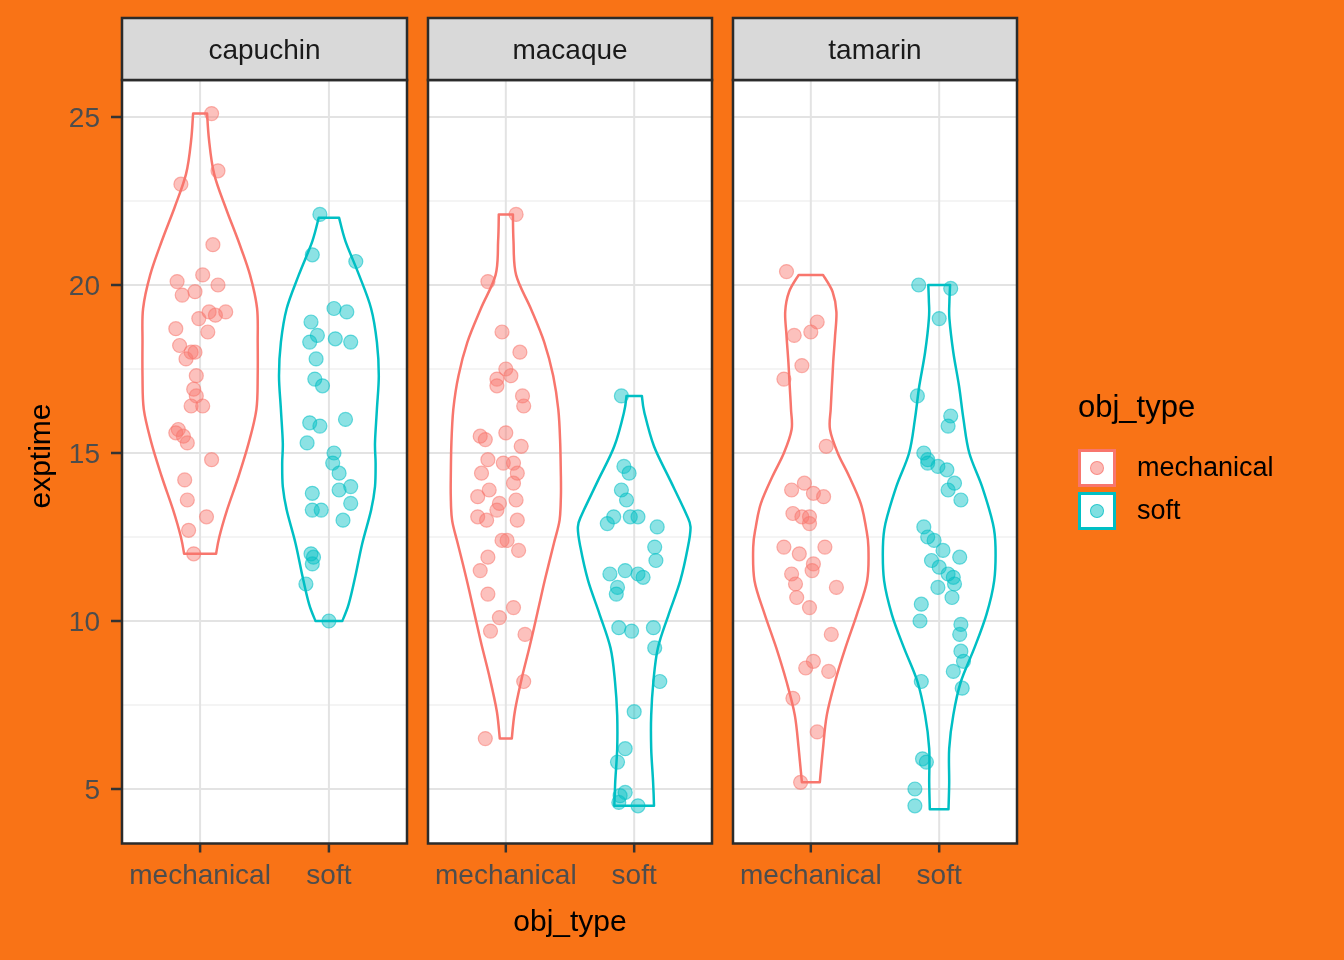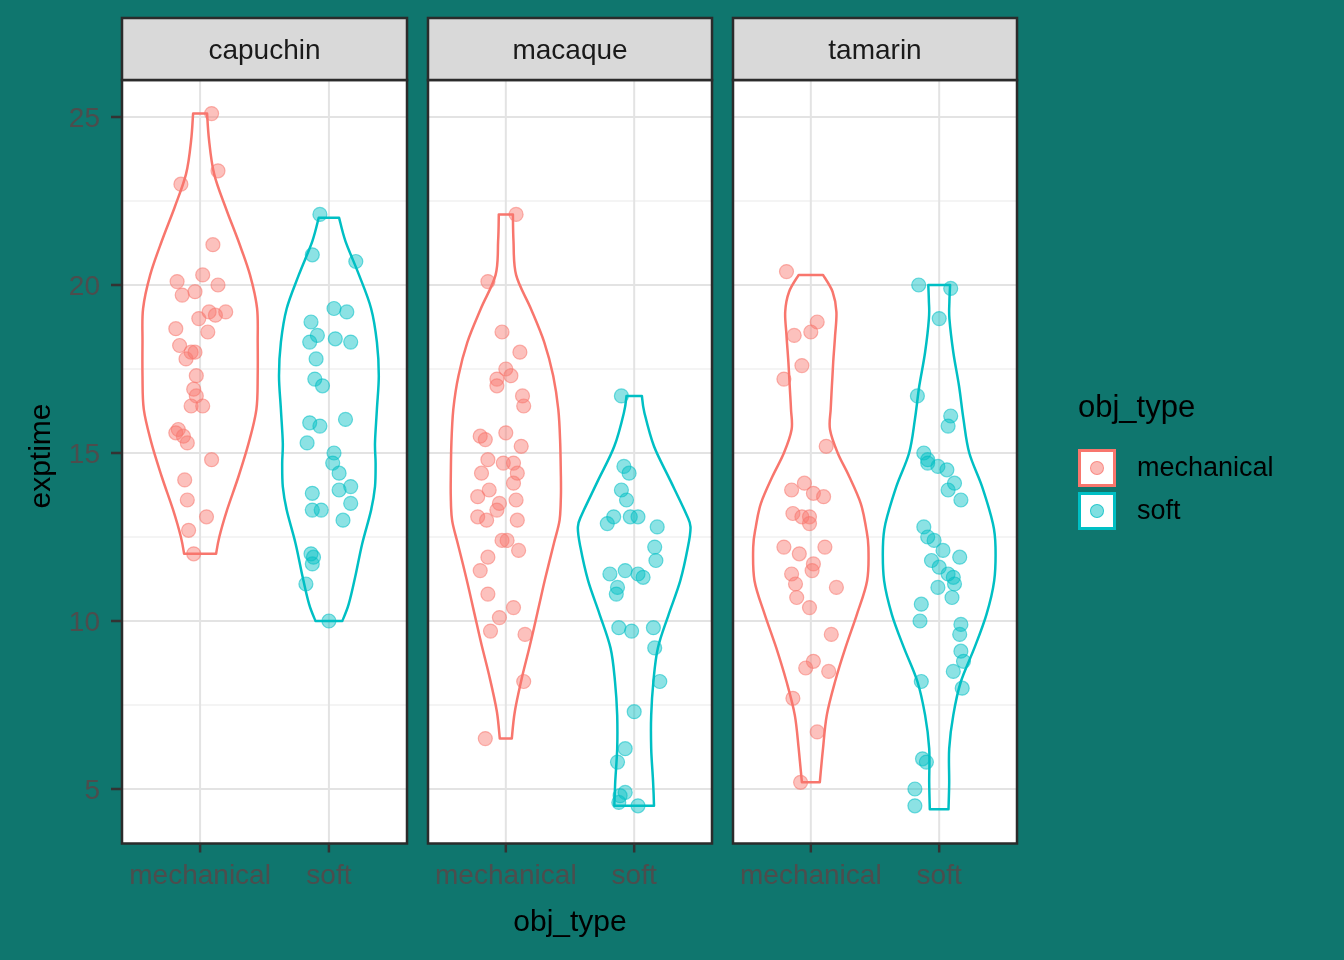--- a/index.html
+++ b/index.html
@@ -1,16 +1,16 @@
 <!DOCTYPE html>
 <html><head>
 <meta charset="utf-8">
 <style>
   html,body{margin:0;padding:0;background:#ffffff;}
-  .plot{position:relative;width:1344px;height:960px;background:#0f766e;
+  .plot{position:relative;width:1344px;height:960px;background:#f97316;
         font-family:"Liberation Sans",sans-serif;overflow:hidden;}
   svg{position:absolute;left:0;top:0;}
   svg text{font-family:"Liberation Sans",sans-serif;}
   .ylab{position:absolute;left:40px;top:456px;transform:translate(-50%,-50%) rotate(-90deg);
         font-size:30px;color:#000;white-space:nowrap;}
   .xlab{position:absolute;left:570px;top:921px;transform:translate(-50%,-50%);
         font-size:30px;color:#000;white-space:nowrap;}
   .legend{position:absolute;left:1078px;top:389px;}
   .legend-title{font-size:31px;color:#000;margin-bottom:21px;}
   .legend-row{display:flex;align-items:center;height:43px;}

